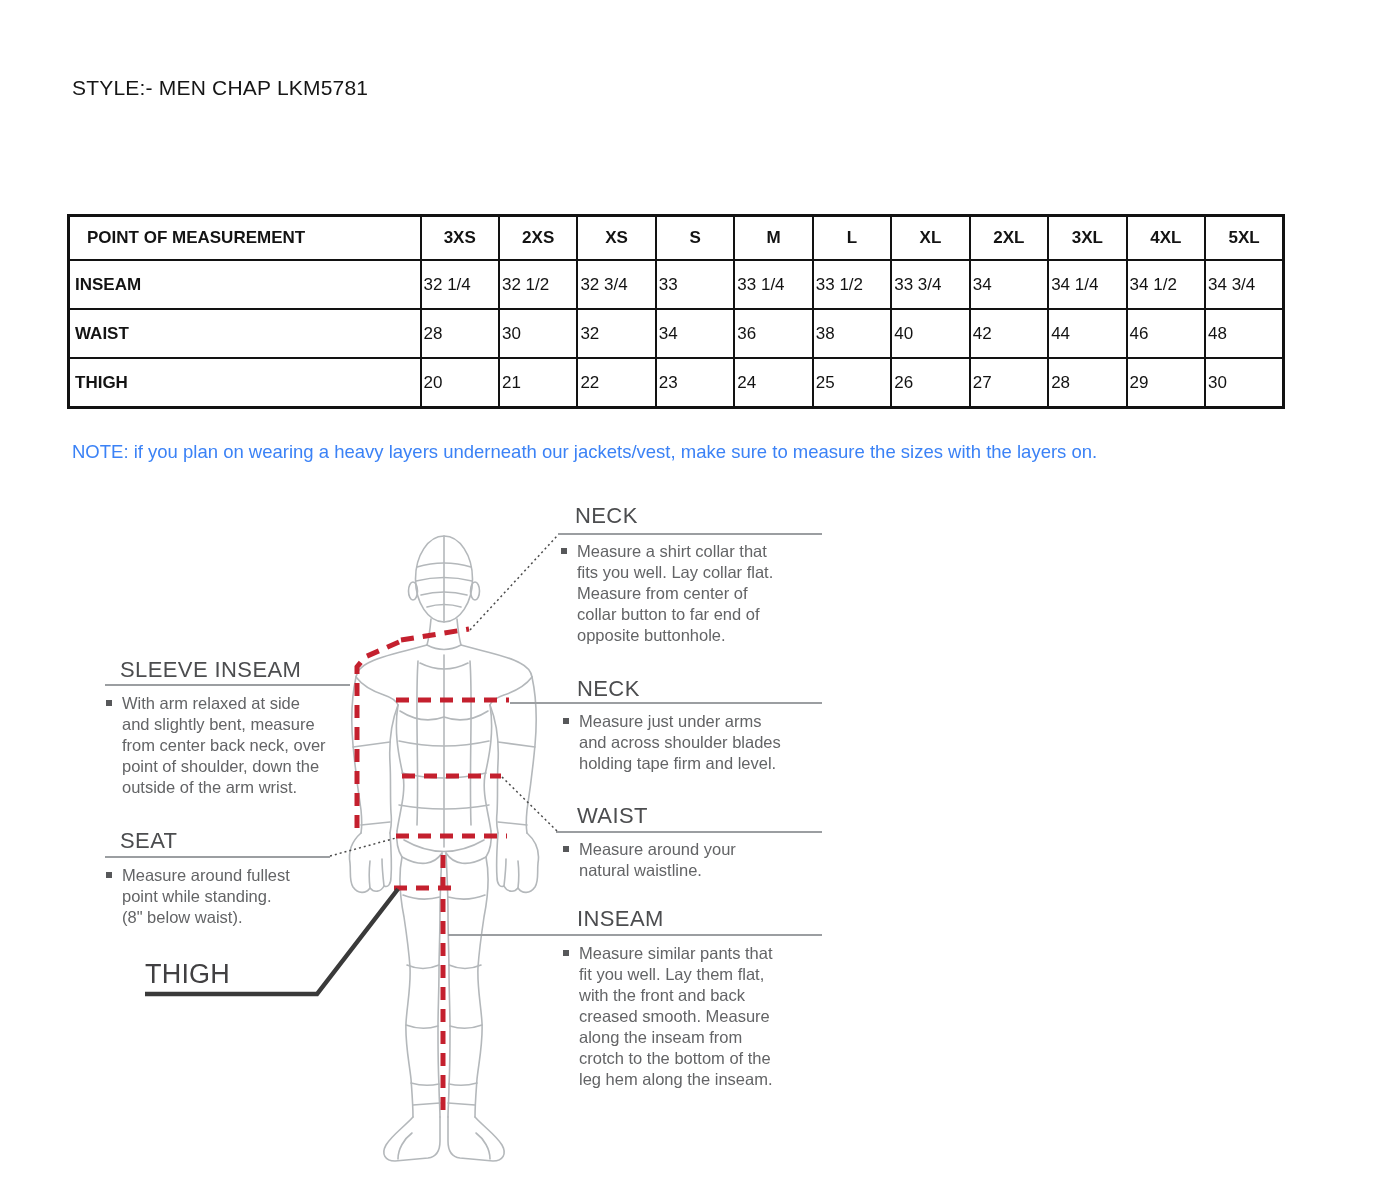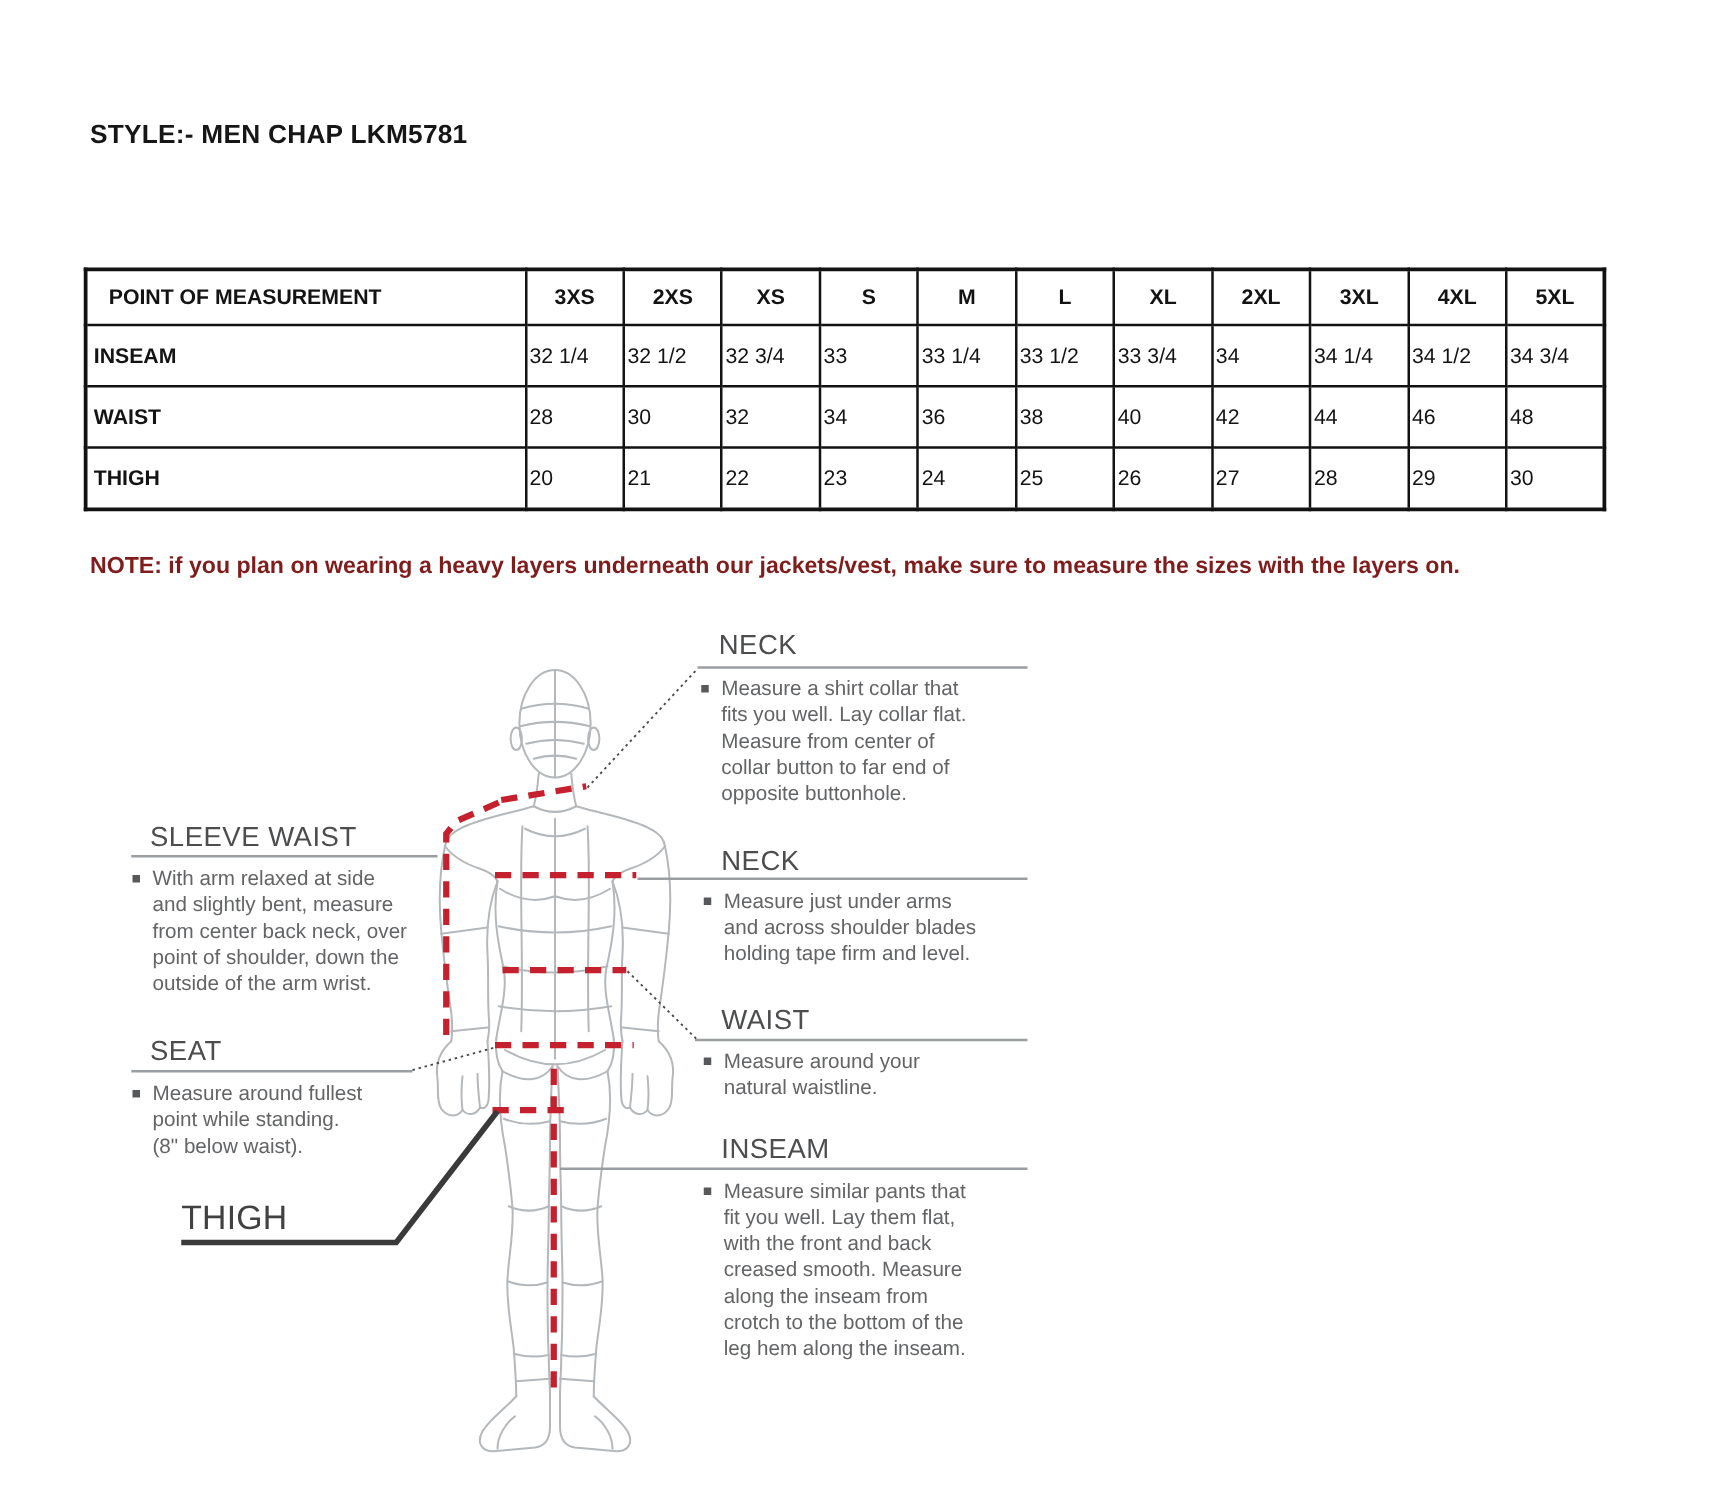--- a/index.html
+++ b/index.html
@@ -2,40 +2,40 @@
 <html style="--measure-line: #c4202e; --figure-outline: #b4b8bb; --leader-rule: #9b9ea1; --heading-text: #4c4d4f; --body-text: #636466; --thigh-leader: #3a3a3a;"><head>
 <meta charset="utf-8">
 <style>
   html,body{margin:0;padding:0;}
   body{
     width:1388px;height:1200px;background:#ffffff;overflow:hidden;
     font-family:"Liberation Sans",sans-serif;color:#111;position:relative;
   }
   
   .doc-title{
-    position:absolute;left:72px;top:96px;margin:0;
-    font-size:21px;font-weight:700;color:#161616;letter-spacing:0.2px;
+    position:absolute;left:72px;top:76px;margin:0;
+    font-size:21px;font-weight:400;color:#161616;letter-spacing:0.2px;
   }
   .size-table{
     position:absolute;left:67px;top:214px;width:1218px;
     border-collapse:collapse;table-layout:fixed;
     font-size:17px;color:#131313;
   }
   .size-table col.pom-col{width:352px;}
   .size-table th,.size-table td{
     border:2px solid #121212;padding:0 4px;vertical-align:middle;
   }
   .size-table{border:3px solid #121212;}
   .size-table thead th{height:42px;font-weight:700;text-align:center;}
   .size-table thead th.pom{text-align:left;padding-left:17px;margin-left:48px;}
   .size-table tbody td{height:47px;text-align:left;padding-left:2px;font-weight:400;}
   .size-table tbody td.row-label{font-weight:700;padding-left:5px;}
   .doc-note{
     position:absolute;left:72px;top:441px;margin:0;
-    font-size:18.5px;font-weight:700;color:#7f1d1d;
+    font-size:18.5px;font-weight:400;color:#3b82f6;
   }
   
   .diagram{position:absolute;left:0;top:495px;width:1108px;height:705px;}
   .diagram svg{position:absolute;left:0;top:0;}
   .figure{stroke:var(--figure-outline,#b4b8bb);fill:none;stroke-width:1.6;stroke-linecap:round;stroke-linejoin:round;}
   .red-dash{stroke:var(--measure-line,#c4202e);fill:none;stroke-width:5;stroke-dasharray:13 9;stroke-linecap:butt;}
   .rule{stroke:var(--leader-rule,#9b9ea1);stroke-width:2;}
   .dotlead{stroke:#4a4a4a;stroke-width:1.5;stroke-dasharray:2 3;fill:none;}
   .thicklead{stroke:var(--thigh-leader,#3a3a3a);stroke-width:4.5;fill:none;stroke-linejoin:miter;}
   .callout-title{
@@ -217,21 +217,21 @@
     <path class="thicklead" d="M145,499 L317,499 L398,394"></path>
   </svg>
 
   <h3 class="callout-title" style="left:575px;top:8px">NECK</h3>
   <p class="callout-text bulleted" style="left:560px;top:46px;width:245px">Measure a shirt collar that
 fits you well. Lay collar flat.
 Measure from center of
 collar button to far end of
 opposite buttonhole.</p>
 
-  <h3 class="callout-title" style="left:120px;top:162px">SLEEVE WAIST</h3>
+  <h3 class="callout-title" style="left:120px;top:162px">SLEEVE INSEAM</h3>
   <p class="callout-text bulleted" style="left:105px;top:198px;width:245px">With arm relaxed at side
 and slightly bent, measure
 from center back neck, over
 point of shoulder, down the
 outside of the arm wrist.</p>
 
   <h3 class="callout-title" style="left:577px;top:181px">NECK</h3>
   <p class="callout-text bulleted" style="left:562px;top:216px;width:245px">Measure just under arms
 and across shoulder blades
 holding tape firm and level.</p>

